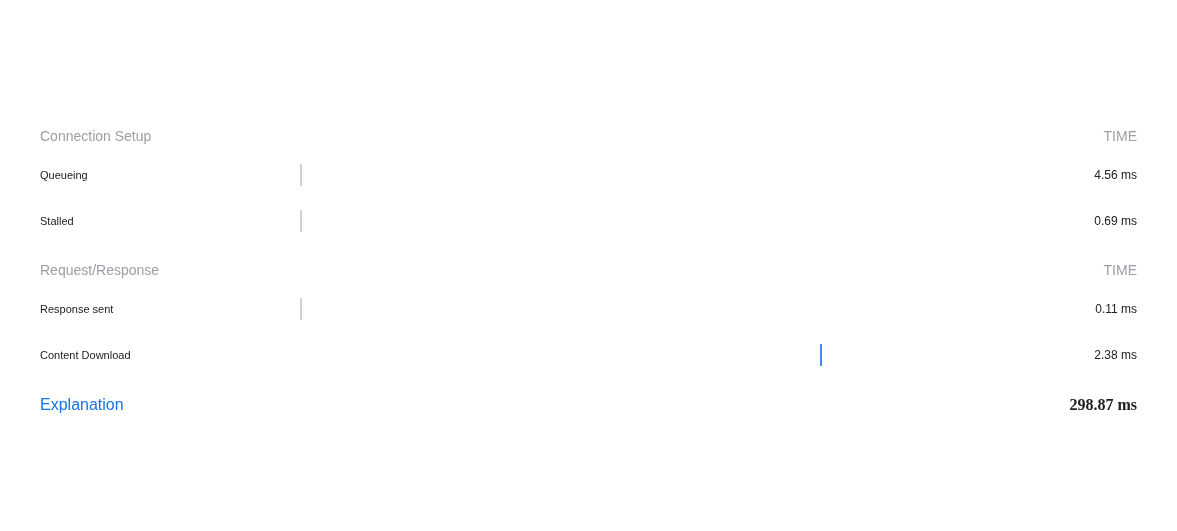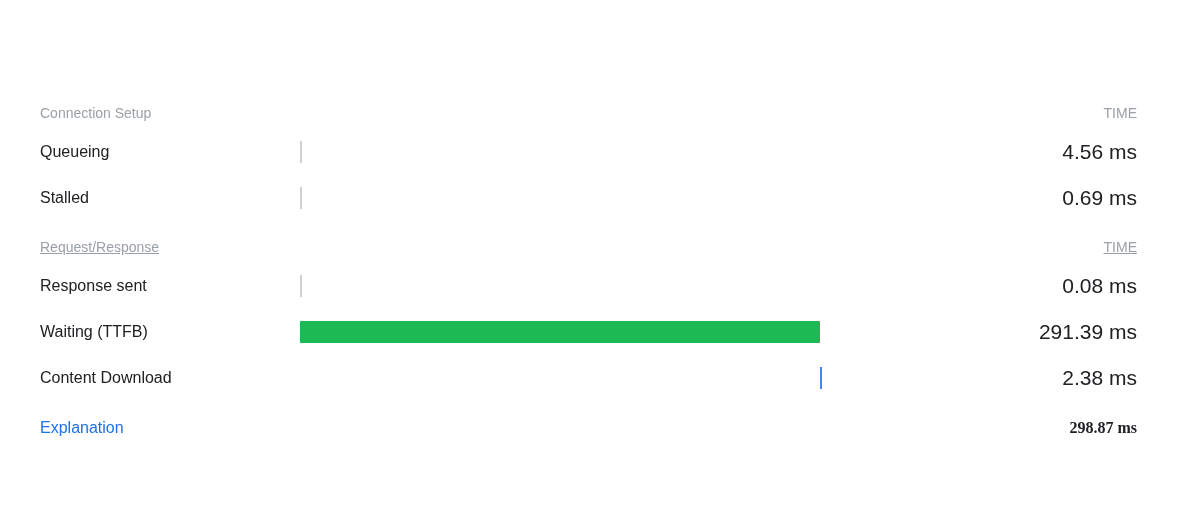--- a/index.html
+++ b/index.html
@@ -39,29 +39,29 @@
 
     .row {
       display: flex;
       align-items: center;
       padding: 8px 0;
       min-height: 42px;
     }
 
     .row-label {
       width: 260px;
-      font-size: 16px;
+      font-size: 11px;
       color: #202124;
       flex-shrink: 0;
     }
 
     .row-time {
       width: 130px;
       text-align: right;
-      font-size: 21px;
+      font-size: 12px;
       color: #202124;
       flex-shrink: 0;
     }
 
     .divider-line {
       width: 2px;
       height: 22px;
       background: #d0d0d0;
       position: absolute;
       left: 0;
@@ -133,40 +133,33 @@
   </div>
 
   <div class="row">
     <div class="row-label">Stalled</div>
     <div class="bar-container">
       <div class="divider-line"></div>
     </div>
     <div class="row-time">0.69 ms</div>
   </div>
 
-  <div class="section-header" style="margin-top: 8px; text-decoration: underline;">
+  <div class="section-header" style="margin-top: 8px;">
     <span>Request/Response</span>
     <span>TIME</span>
   </div>
 
   <div class="row">
     <div class="row-label">Response sent</div>
     <div class="bar-container">
       <div class="divider-line"></div>
     </div>
-    <div class="row-time">0.08 ms</div>
+    <div class="row-time">0.11 ms</div>
   </div>
 
-  <div class="row">
-    <div class="row-label">Waiting (TTFB)</div>
-    <div class="bar-container">
-      <div class="green-bar" style="width: 520px; left: 0;"></div>
-    </div>
-    <div class="row-time">291.39 ms</div>
-  </div>
 
   <div class="row">
     <div class="row-label">Content Download</div>
     <div class="bar-container">
       <div class="blue-line" style="left: 520px; background: #4285f4;"></div>
     </div>
     <div class="row-time">2.38 ms</div>
   </div>
 
   <div class="footer-row">

